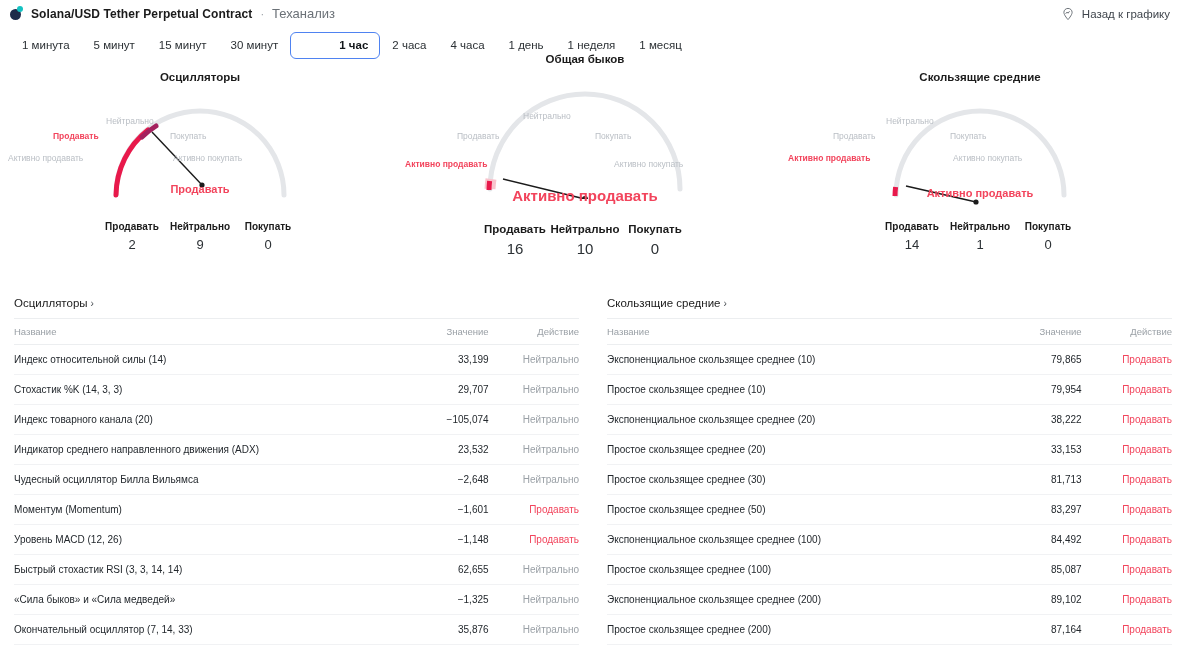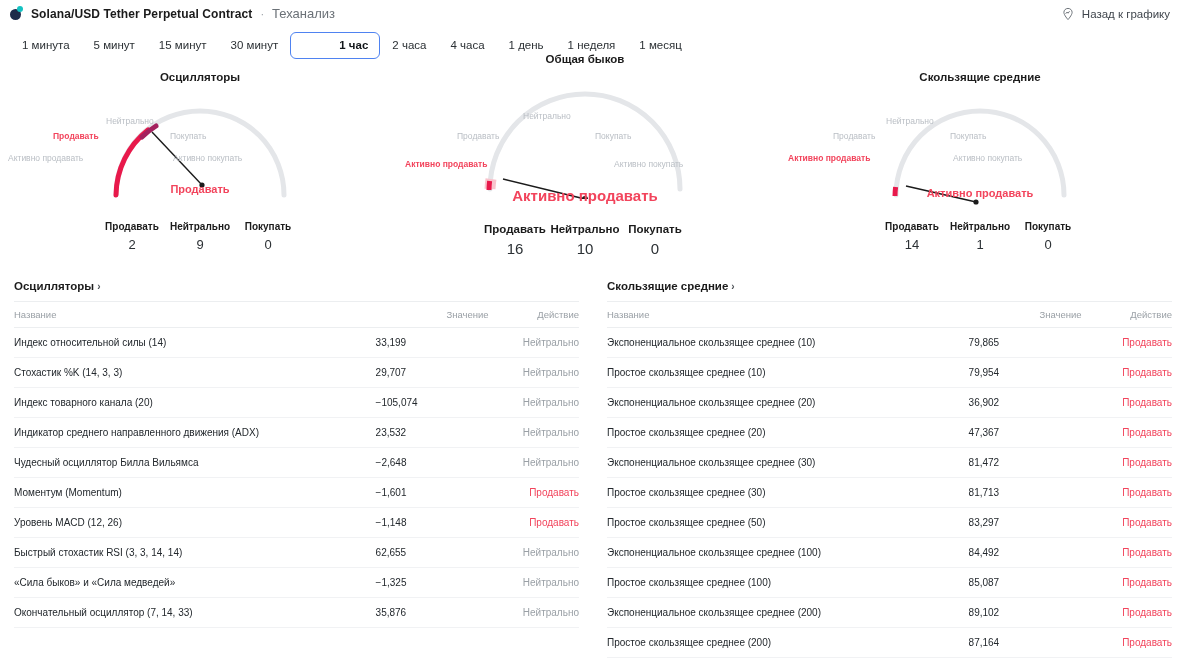--- a/index.html
+++ b/index.html
@@ -111,39 +111,39 @@
   .count-value { font-size: 13px; color: #2b3034; margin-top: 5px; }
   .count-value.big { font-size: 15px; }
 
   
   .tables {
     position: absolute; top: 278px; left: 0; right: 0;
     display: flex; gap: 28px; padding: 0 14px;
   }
   .table-col { width: 565px; }
   .tbl-heading {
-    font-size: 11.5px; font-weight: bold; color: #1b1b1b;
-    padding: 2px 0 9px 0; cursor: pointer;
+    font-size: 11.5px; font-weight: normal; color: #1b1b1b;
+    padding: 2px 0 9px 0; cursor: pointer; margin-top: 17px;
   }
   .tbl-heading .chev { font-size: 10px; color: #4a4f54; margin-left: 3px; }
 
   table { width: 100%; border-collapse: collapse; }
   th {
     font-size: 9.5px; font-weight: normal; color: #9aa0a6;
     text-align: left; padding: 7px 0 7px 0;
     border-top: 1px solid #eceef0;
     border-bottom: 1px solid #eceef0;
   }
   th.num, th.act { text-align: right; }
   td {
     font-size: 10px; color: #23282d;
     padding: 9px 0; border-bottom: 1px solid #f1f2f4;
     white-space: nowrap;
   }
-  td.num { font-variant-numeric: tabular-nums; }
+  td.num { text-align: right; font-variant-numeric: tabular-nums; }
   td.act { text-align: right; color: #9aa0a6; }
   td.act.sell { color: #f2445c; }
   col.c-name { width: 64%; }
   col.c-num  { width: 20%; }
   col.c-act  { width: 16%; }
 </style>
 </head>
 <body>
 
 <div class="topbar">
@@ -379,31 +379,26 @@
             <td class="num">79,865</td>
             <td class="act sell">Продавать</td>
           </tr>
           <tr>
             <td>Простое скользящее среднее (10)</td>
             <td class="num">79,954</td>
             <td class="act sell">Продавать</td>
           </tr>
           <tr>
             <td>Экспоненциальное скользящее среднее (20)</td>
-            <td class="num">36,902</td>
+            <td class="num">38,222</td>
             <td class="act sell">Продавать</td>
           </tr>
           <tr>
             <td>Простое скользящее среднее (20)</td>
-            <td class="num">47,367</td>
-            <td class="act sell">Продавать</td>
-          </tr>
-          <tr>
-            <td>Экспоненциальное скользящее среднее (30)</td>
-            <td class="num">81,472</td>
+            <td class="num">33,153</td>
             <td class="act sell">Продавать</td>
           </tr>
           <tr>
             <td>Простое скользящее среднее (30)</td>
             <td class="num">81,713</td>
             <td class="act sell">Продавать</td>
           </tr>
           <tr>
             <td>Простое скользящее среднее (50)</td>
             <td class="num">83,297</td>

